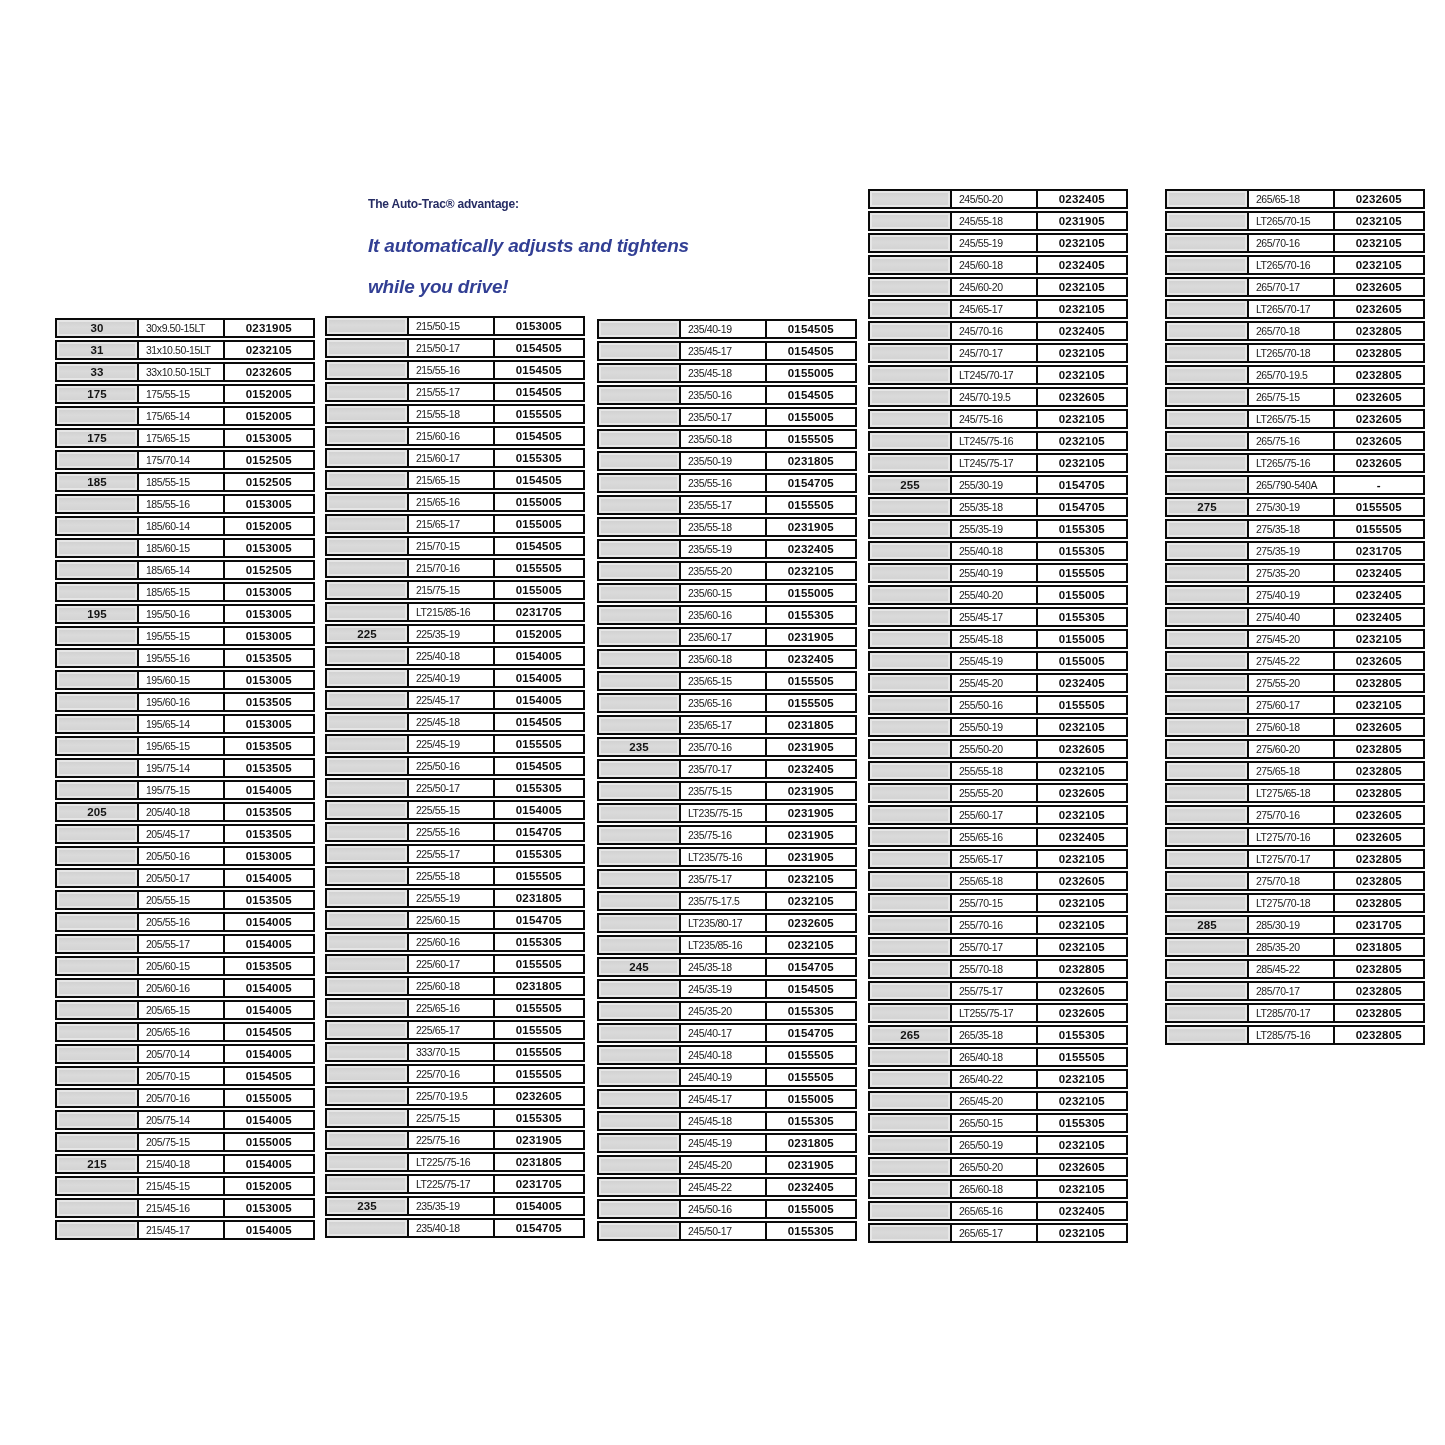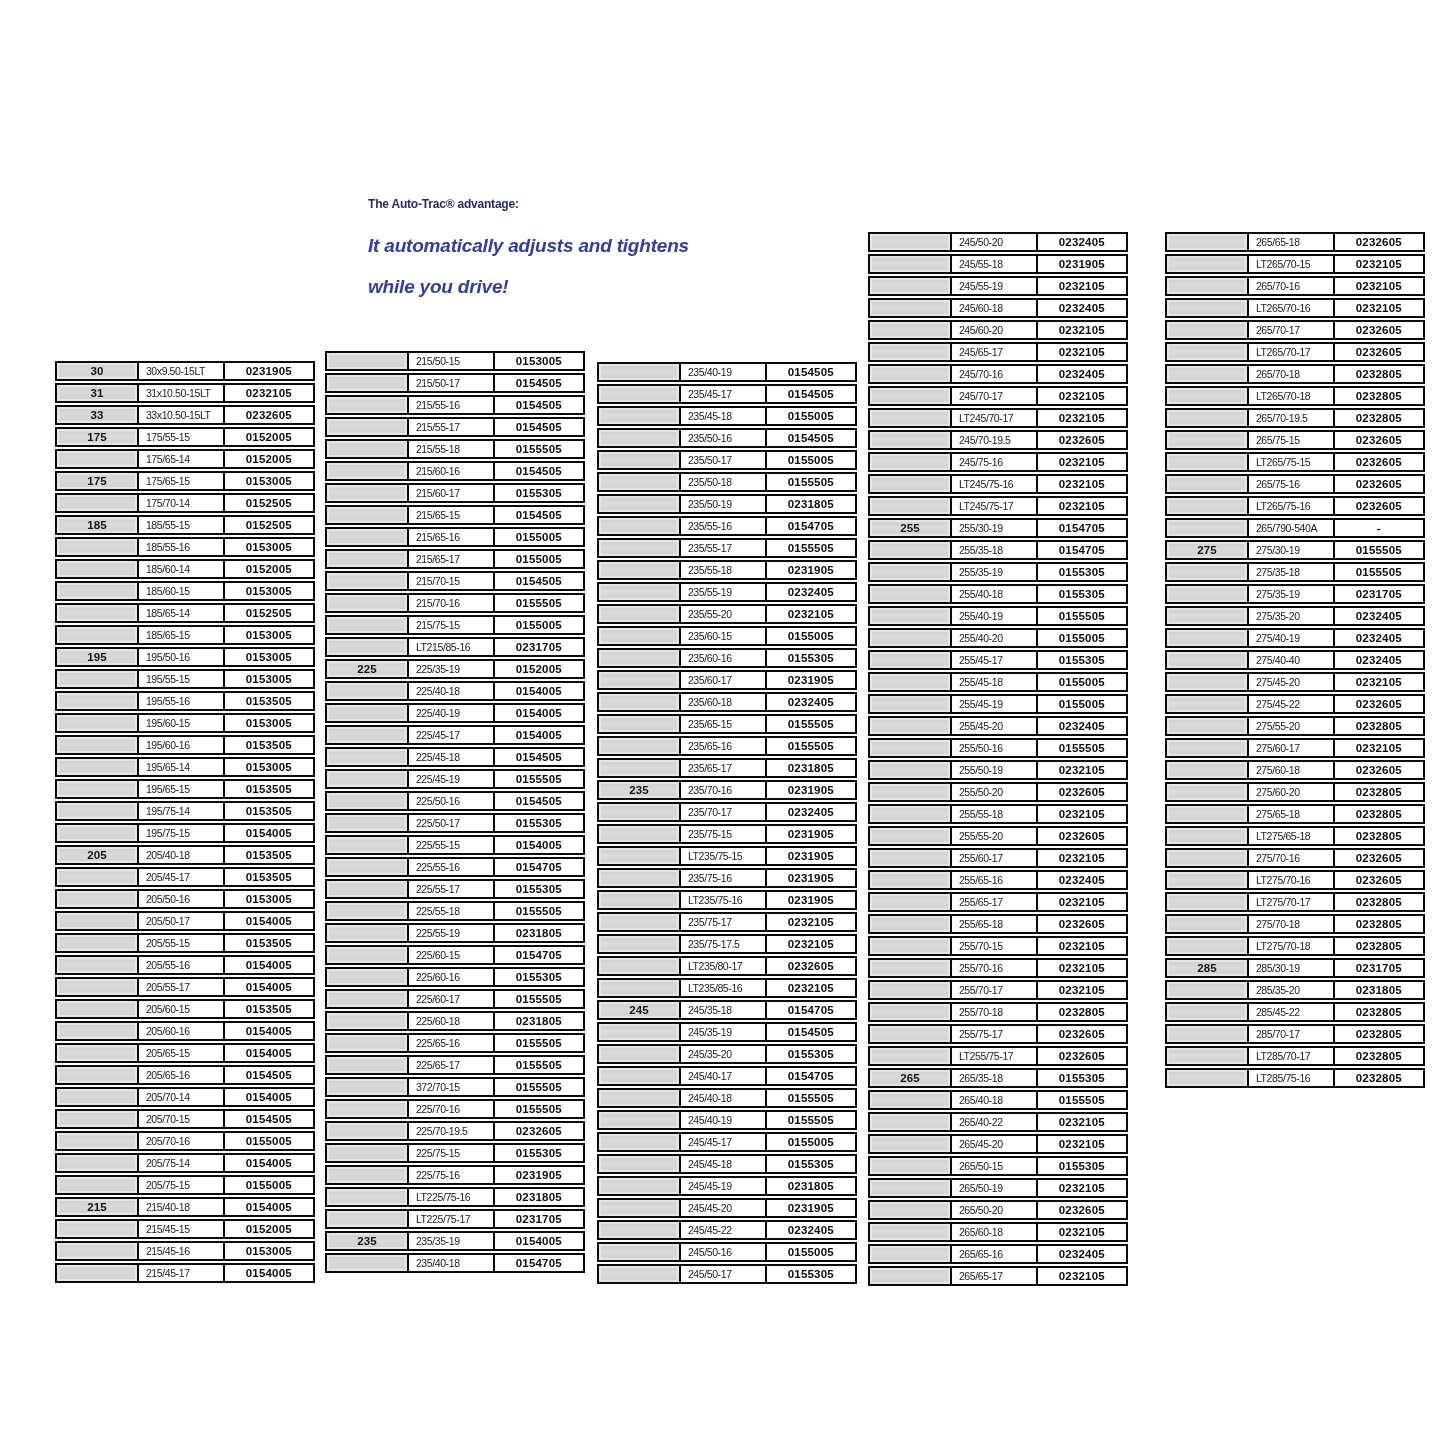--- a/index.html
+++ b/index.html
@@ -27,24 +27,23 @@
     font-weight: bold;
     font-style: italic;
     color: var(--subtitle-color, #323f94);
     line-height: 25px;
     letter-spacing: -0.2px;
     margin-top: 16px;
   }
   .tbl {
     position: absolute;
     width: 260px;
-    margin-top: 43px;
   }
   #t1 { left: 55px;  top: 318px; text-align: right; }
-  #t2 { left: 325px; top: 308px; }
+  #t2 { left: 325px; top: 316px; }
   #t3 { left: 597px; top: 319px; }
   #t4 { left: 868px; top: 189px; }
   #t5 { left: 1140px; top: 189px; padding-left: 25px; }
   .row {
     box-sizing: border-box;
     height: 20px;
     margin-bottom: 2px;
     border: 2px solid #0a0a0a;
     display: flex;
     align-items: stretch;
@@ -466,21 +465,21 @@
       <div class="c s">225/65-16</div>
       <div class="c p">0155505</div>
     </div>
     <div class="row">
       <div class="c g"></div>
       <div class="c s">225/65-17</div>
       <div class="c p">0155505</div>
     </div>
     <div class="row">
       <div class="c g"></div>
-      <div class="c s">372/70-15</div>
+      <div class="c s">333/70-15</div>
       <div class="c p">0155505</div>
     </div>
     <div class="row">
       <div class="c g"></div>
       <div class="c s">225/70-16</div>
       <div class="c p">0155505</div>
     </div>
     <div class="row">
       <div class="c g"></div>
       <div class="c s">225/70-19.5</div>

